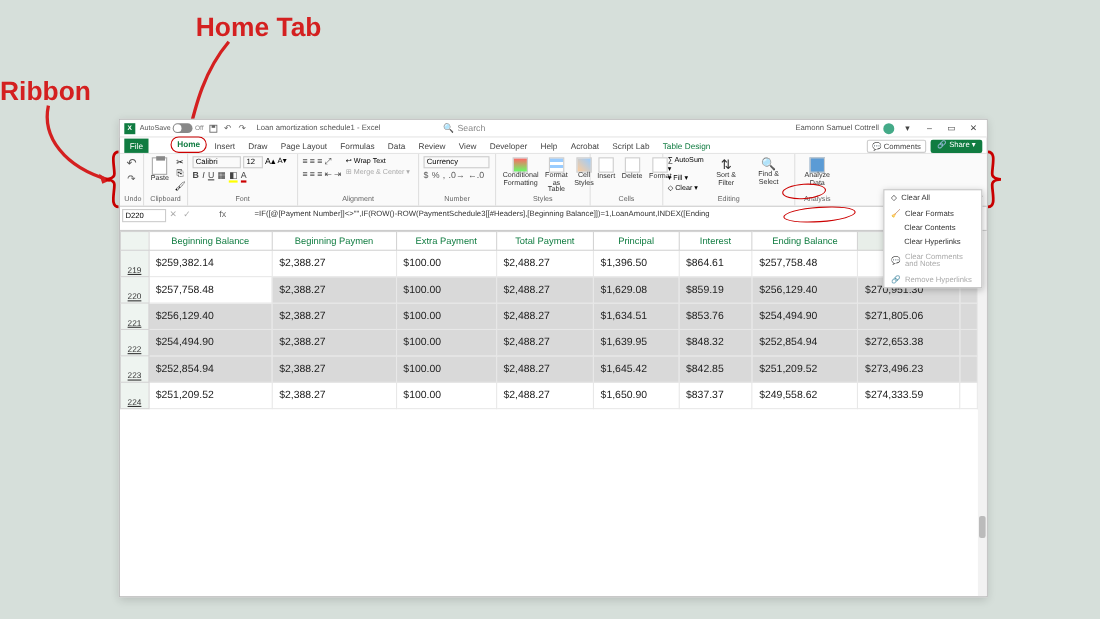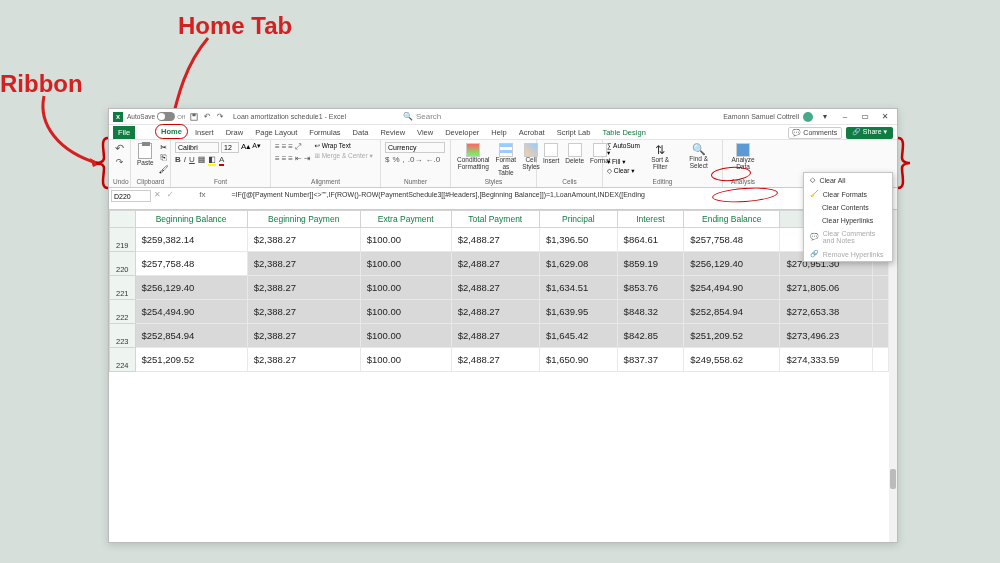--- a/index.html
+++ b/index.html
@@ -51,21 +51,21 @@
 .clear-menu .mi.disabled { color: #aaa; }
 
 .formula-bar { height: 22px; display: flex; align-items: flex-start; border-bottom: 1px solid #ccc; padding: 2px; }
 .name-box { width: 40px; border: 1px solid #ccc; height: 12px; font-size: 7px; padding: 0 2px; display: flex; align-items: center; }
 .fx-btn { width: 14px; display: flex; align-items: center; justify-content: center; color: #666; font-size: 8px; margin: 0 19px; text-align: center; }
 .formula-text { flex: 1; font-size: 7px; padding: 1px 3px; line-height: 1.2; color: #333; }
 
 .grid { flex: 1; overflow: hidden; position: relative; }
 .grid table { border-collapse: collapse; width: calc(100% - 8px); }
 .grid th { background: #fff; border: 1px solid #d4d4d4; color: #107c41; font-size: 8.5px; font-weight: 400; padding: 3px 4px; text-align: center; white-space: nowrap; }
-.grid .rowhdr { width: 22px; background: #eef4f0; border: 1px solid #d4d4d4; color: #333; font-size: 7.5px; text-align: center; vertical-align: bottom; padding-bottom: 1px; }
+.grid .rowhdr { width: 22px; background: #eef4f0; border: 1px solid #d4d4d4; color: #333; font-size: 7.5px; text-align: center; vertical-align: bottom; padding-bottom: 1px; text-decoration: underline; }
 .grid td { border: 1px solid #e8e8e8; padding: 6px 6px; font-size: 9.5px; color: #222; text-align: left; white-space: nowrap; }
 .grid tr.sel td.datacell { background: #d9d9d9; }
 .grid tr.sel-first td.datacell.first-col { background: #fff; }
 .grid .colhdr-extra { background: #e8eee9; border: 1px solid #d4d4d4; color: #555; font-size: 7.5px; font-weight: 400; }
 
 .scrollbar-v { position: absolute; right: 0; top: 0; bottom: 0; width: 8px; background: #f2f2f2; }
 .scrollbar-v .thumb { position: absolute; top: 78%; width: 6px; left: 1px; height: 20px; background: #bbb; border-radius: 2px; }
 
 .ribbon-brace { position: absolute; pointer-events: none; }
 

